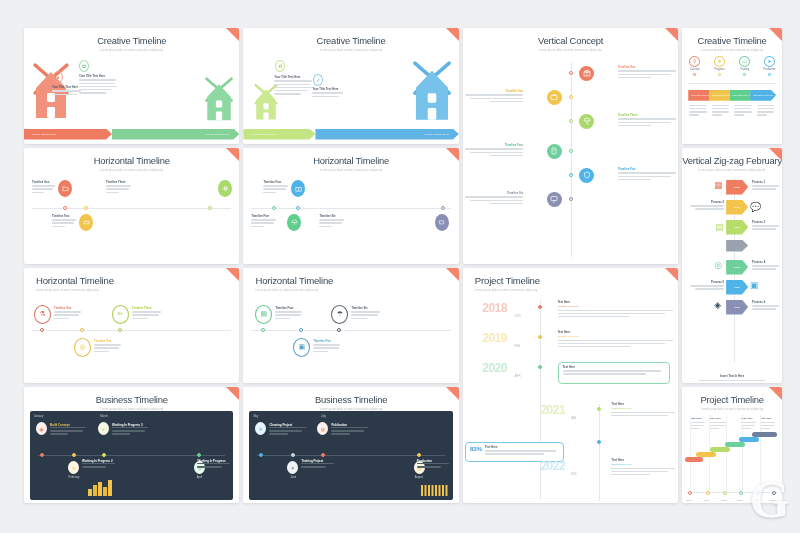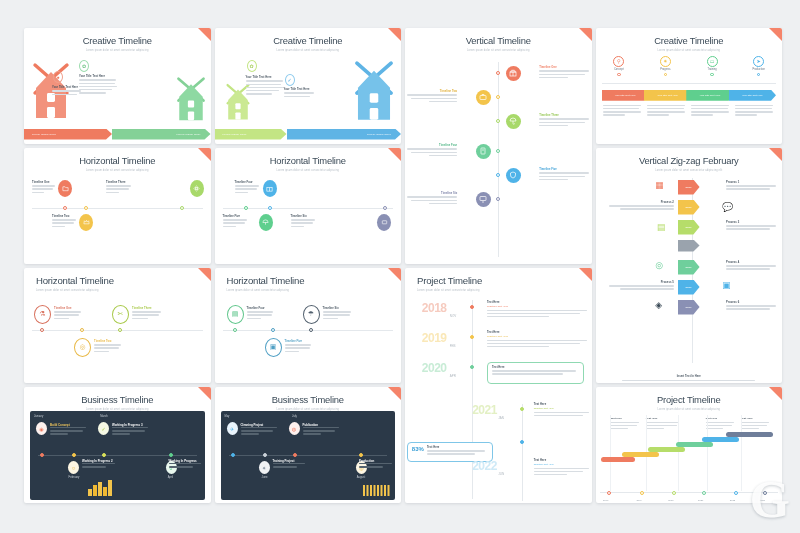--- a/index.html
+++ b/index.html
@@ -11,21 +11,21 @@
   }
   #board {
     position: relative;
     width: 800px; height: 533px;
     background: #eef0f2;
     padding: 28px 18px 30px 18px;
   }
   .grid {
     position: relative;
     display: grid;
-    grid-template-columns: repeat(4, 1fr);
+    grid-template-columns: repeat(3, 1fr);
     grid-template-rows: repeat(4, 1fr);
     gap: 4px;
     width: 100%;
     height: 100%;
     padding-left: 6px;
   }
   .slide {
     position: relative;
     background: #ffffff;
     border-radius: 2px;
@@ -259,21 +259,21 @@
           </div>
           <div class="rib-seg" style="flex:1;background:#5fb4e5;clip-path:polygon(0 0,calc(100% - 6px) 0,100% 50%,calc(100% - 6px) 100%,0 100%);justify-content:flex-end;">
             <div class="rib-label" style="padding-right:10px;">Lorem ipsum dolor</div>
           </div>
         </div>
       </div>
     </div>
 
     <div class="slide" style="grid-column:3;grid-row:1 / span 2;">
       <div class="corner"></div>
-      <div class="s-title">Vertical Timeline</div>
+      <div class="s-title">Vertical Concept</div>
       <div class="s-sub">Lorem ipsum dolor sit amet consectetur adipiscing</div>
       <div class="body">
         <div class="vaxis" style="left:50%;top:10px;bottom:8px;"></div>
 
         <div class="node" style="left:54%;top:14px;width:15px;height:15px;background:#ef7b60;">
           <svg width="8" height="8" viewBox="0 0 16 16" fill="none" stroke="#fff" stroke-width="1.4">
               <rect x="2" y="6" width="12" height="8"></rect>
               <path d="M2 6h12M8 6v8M5 6a2 2 0 1 1 3-2 2 2 0 1 1 3 2"></path>
             </svg>
         </div>

